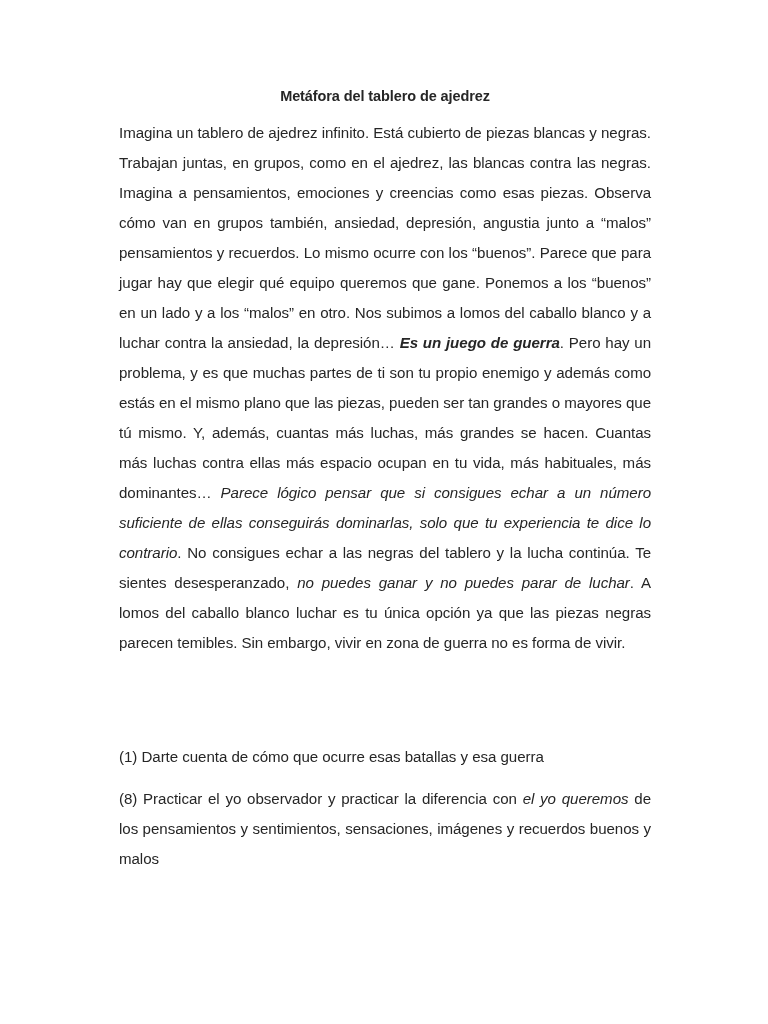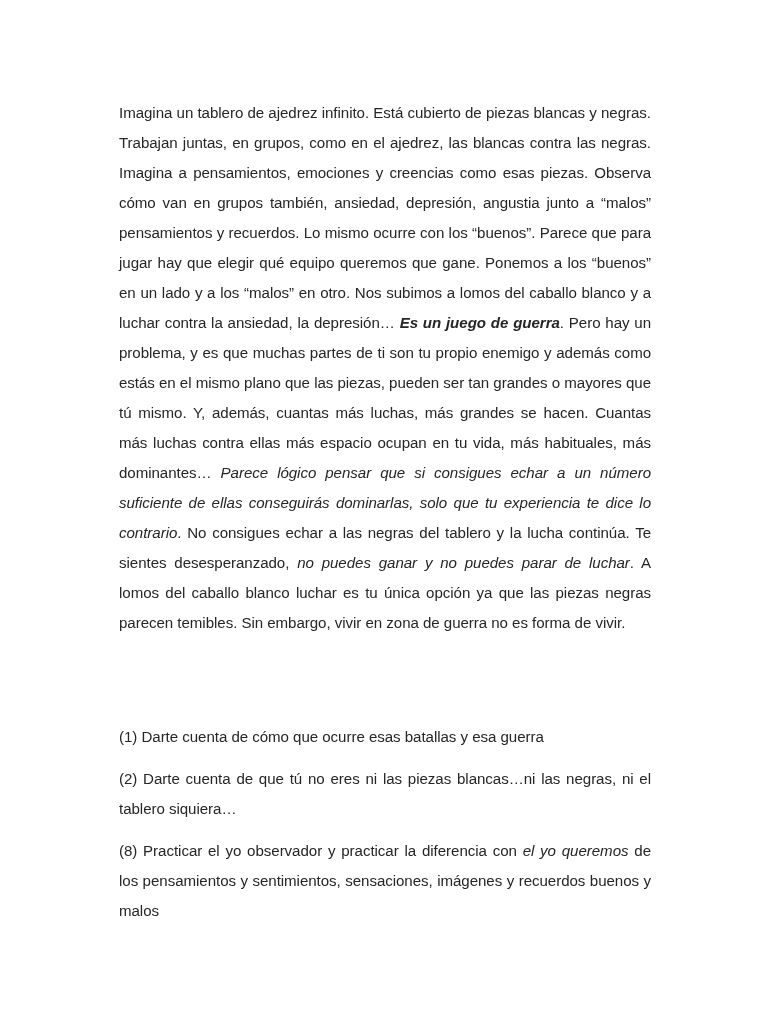--- a/index.html
+++ b/index.html
@@ -57,31 +57,31 @@
   .b  { font-weight: normal; }
   .i  { font-style: italic; }
   .bi { font-weight: bold; font-style: italic; }
 </style>
 </head>
 <body>
 
 <div class="page">
   <div class="doc-body">
 
+    <h1 class="doc-title">Metáfora del tablero de ajedrez</h1>
 
     <p class="para"><span>Imagina un tablero de ajedrez infinito. Está cubierto de piezas blancas y negras. Trabajan juntas, en grupos, como en el ajedrez, las blancas contra las negras. Imagina a pensamientos, emociones y creencias como esas piezas. Observa cómo van en grupos también, ansiedad, depresión, angustia junto a “malos” pensamientos y recuerdos. Lo mismo ocurre con los “buenos”. Parece que para jugar hay que elegir qué equipo queremos que gane. Ponemos a los “buenos” en un lado y a los “malos” en otro. Nos subimos a lomos del caballo blanco y a luchar contra la ansiedad, la depresión… </span><span class="bi">Es un juego de guerra</span><span>. Pero hay un problema, y es que muchas partes de ti son tu propio enemigo y además como estás en el mismo plano que las piezas, pueden ser tan grandes o mayores que tú mismo. Y, además, cuantas más luchas, más grandes se hacen. Cuantas más luchas contra ellas más espacio ocupan en tu vida, más habituales, más dominantes… </span><span class="i">Parece lógico pensar que si consigues echar a un número suficiente de ellas conseguirás dominarlas, solo que tu experiencia te dice lo contrario</span><span>. No consigues echar a las negras del tablero y la lucha continúa. Te sientes desesperanzado, </span><span class="i">no puedes ganar y no puedes parar de luchar</span><span>. A lomos del caballo blanco luchar es tu única opción ya que las piezas negras parecen temibles. Sin embargo, vivir en zona de guerra no es forma de vivir.</span></p>
 
     <div class="blank-line">&nbsp;</div>
 
 
     <div class="blank-line">&nbsp;</div>
 
     <p class="para nojust"><span>(1) Darte cuenta de cómo que ocurre esas batallas y esa guerra</span></p>
 
-    <p class="para"><span>(2) Darte cuenta de que tú no eres ni las piezas blancas…ni las negras, ni el tablero siquiera…</span></p>
 
     <p class="para"><span>(8) Practicar </span><span class="b">el yo observador</span><span> y practicar la diferencia con </span><span class="i">el yo queremos</span><span> de los pensamientos y sentimientos, sensaciones, imágenes y recuerdos buenos y malos</span></p>
 
     <div class="blank-line">&nbsp;</div>
 
 
   </div>
 </div>
 
 </body></html>

